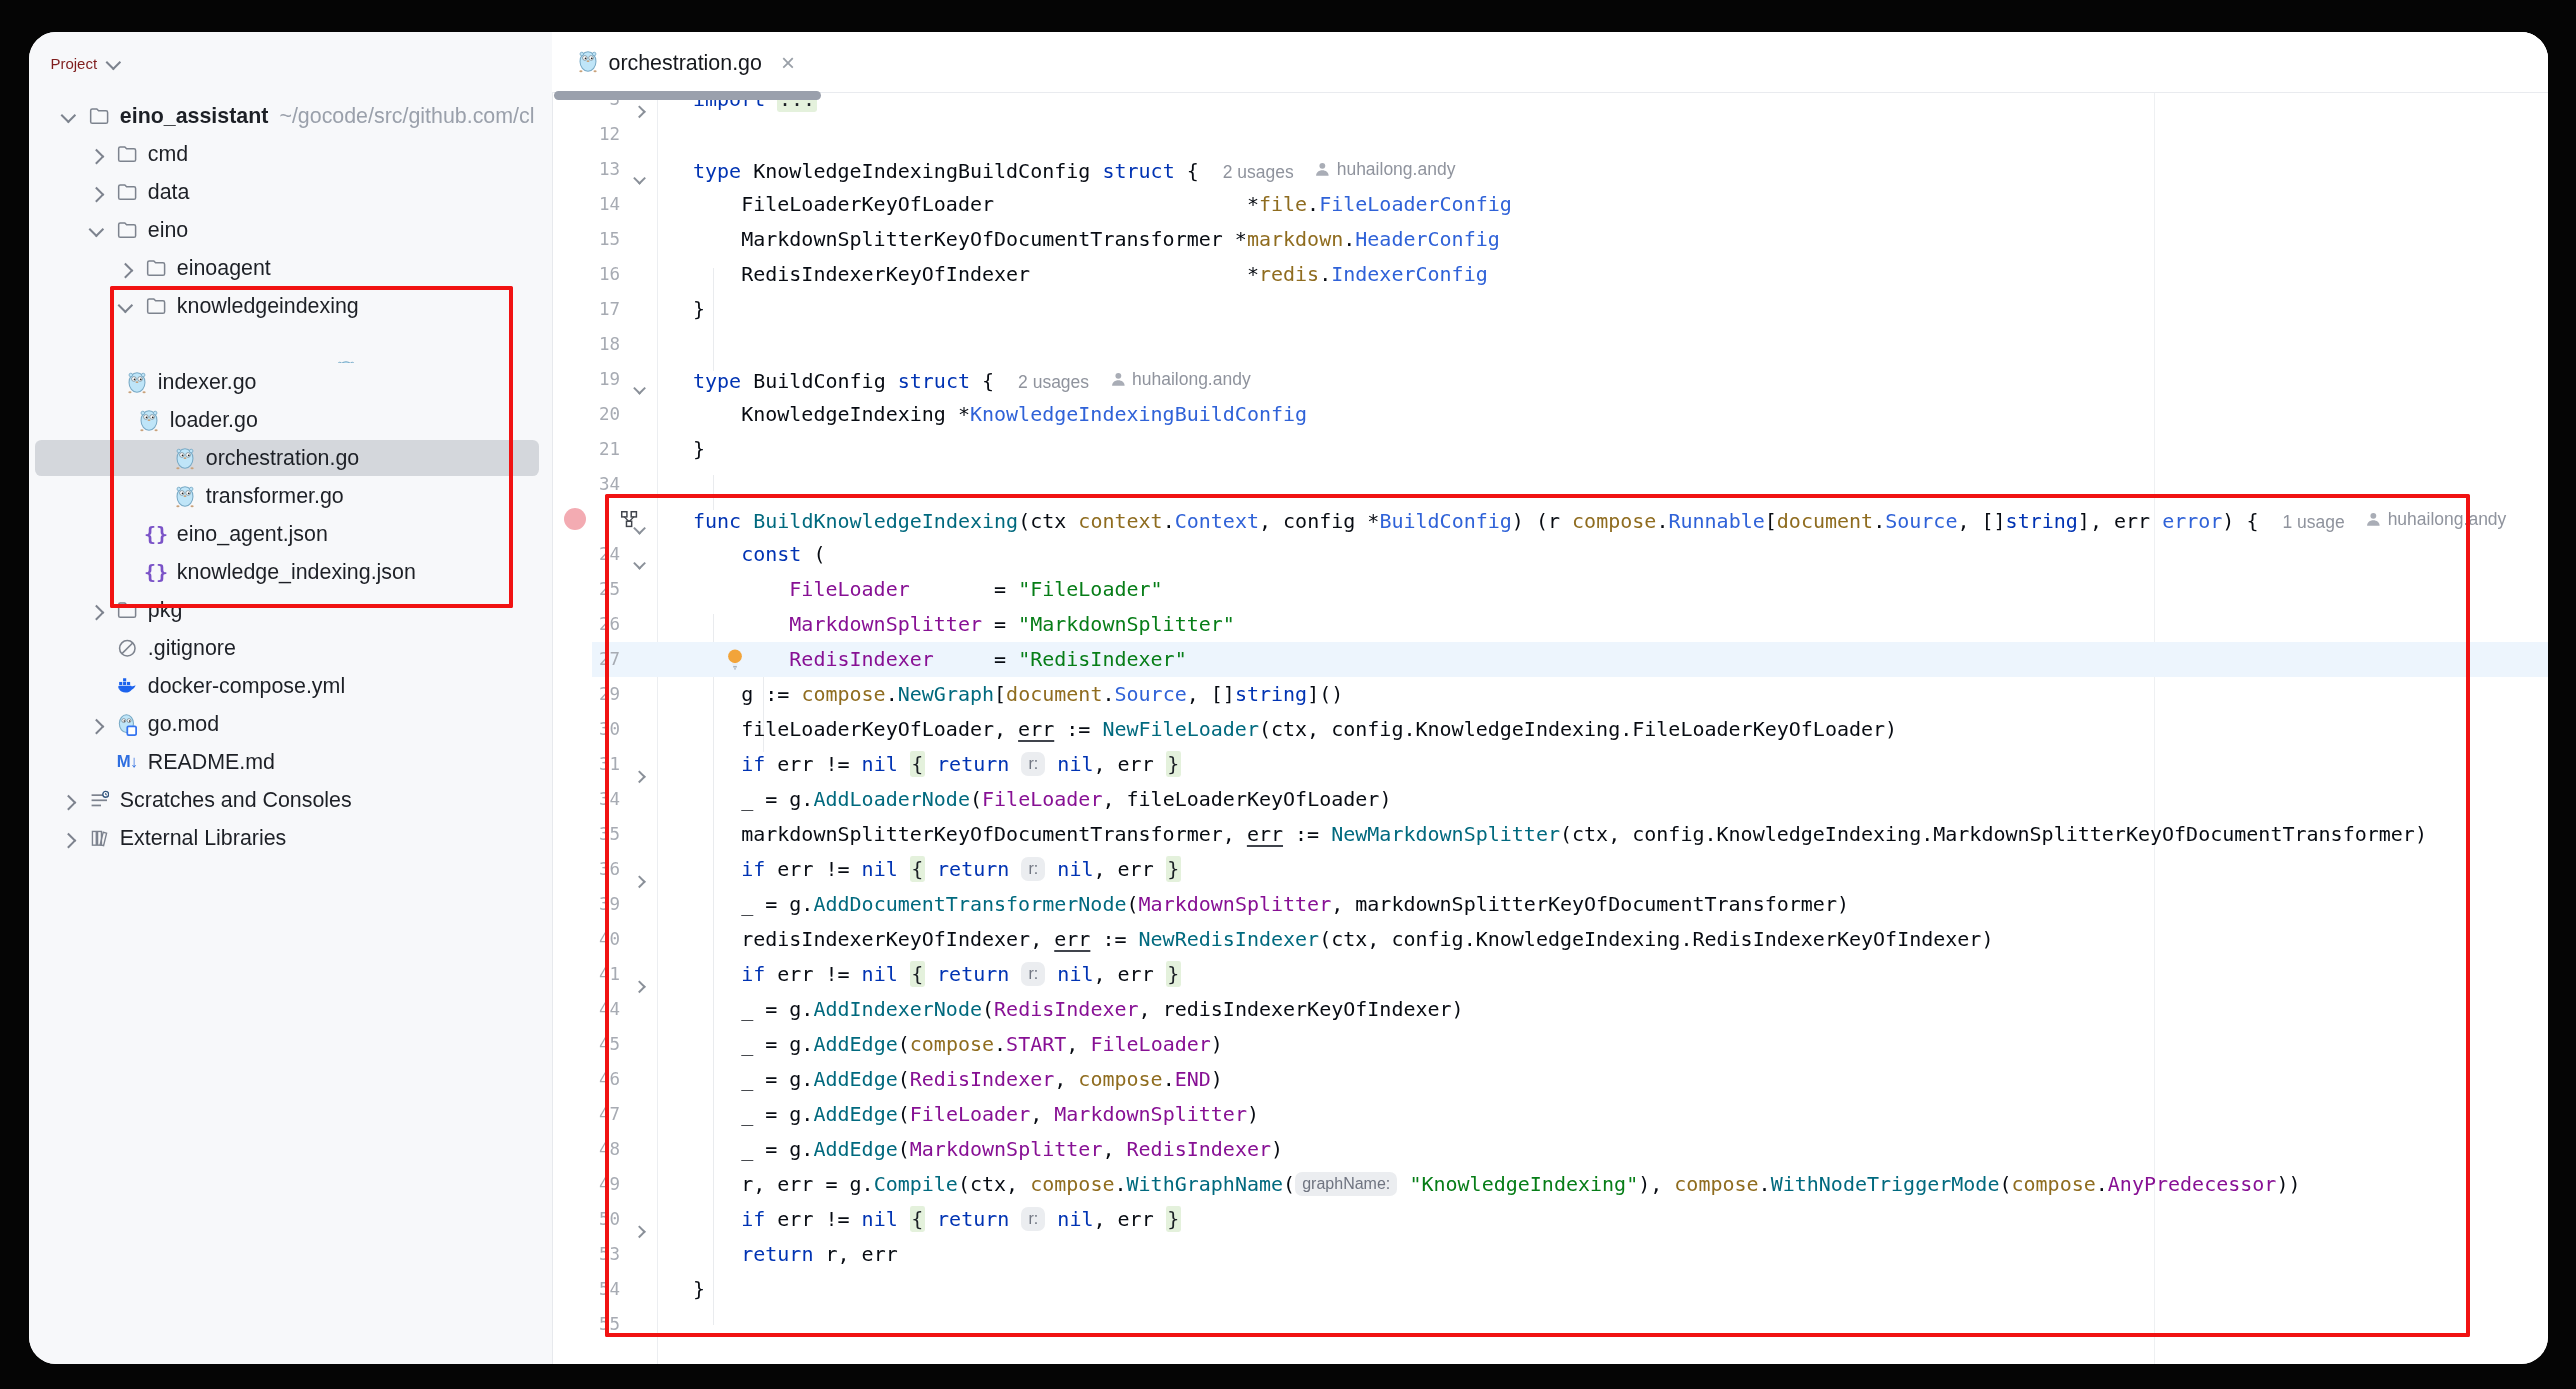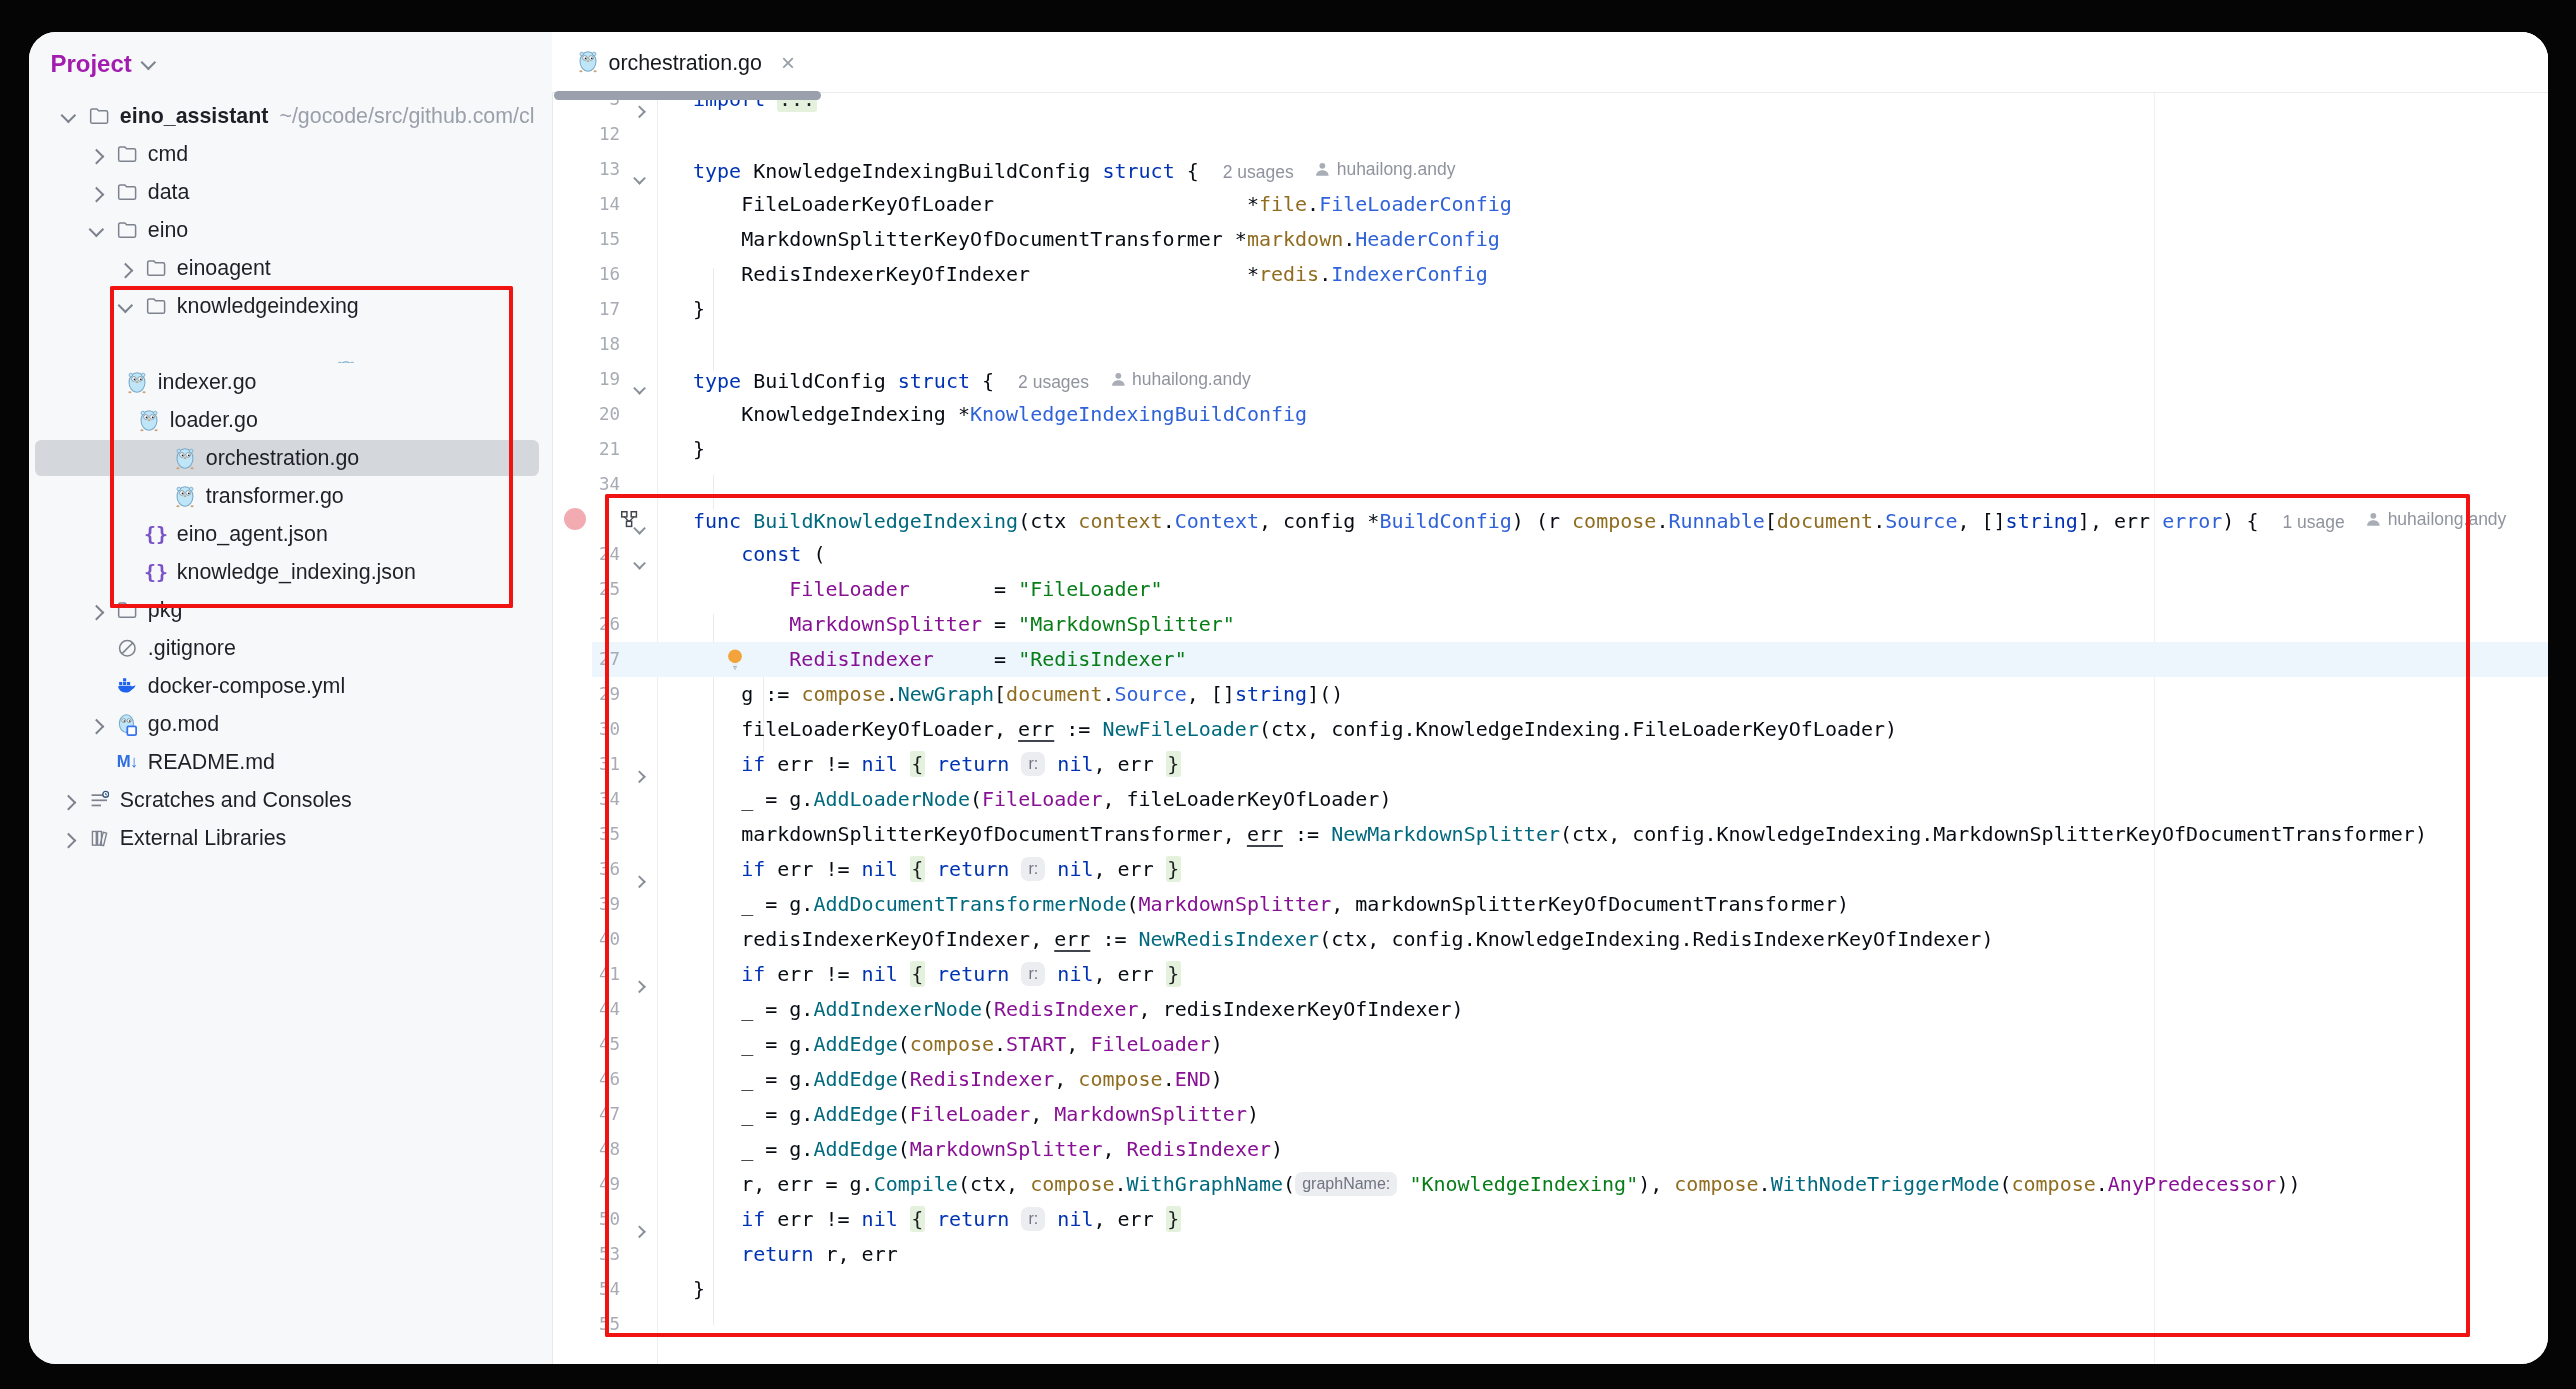--- a/index.html
+++ b/index.html
@@ -4,21 +4,21 @@
 <style>
   html,body{margin:0;padding:0;background:#000;}
   #page{position:relative;width:2576px;height:1390px;background:#050505;overflow:hidden;
         font-family:"Liberation Sans",sans-serif;}
   #window{position:absolute;left:29px;top:32px;width:2519px;height:1332px;background:#fff;
           border-radius:27px;overflow:hidden;}
   
   #treePanel{position:absolute;left:0;top:0;width:523px;height:1332px;background:#f7f8fa;overflow:hidden;}
   #divider{position:absolute;left:523px;top:0;width:1.6px;height:1332px;background:#e7e9ed;}
   #projHeader{position:absolute;left:21.4px;top:14.3px;height:35px;display:flex;align-items:center;gap:11px;}
-  #projHeader .t{font-size:24px;font-weight:700;color:#a21caf;}
+  #projHeader .t{font-size:15px;font-weight:400;color:#7f1d1d;}
   #tree{position:absolute;left:0;top:65px;width:523px;}
   .trow{position:relative;height:38px;display:flex;align-items:center;white-space:nowrap;overflow:hidden;
         font-size:21.4px;color:#1d2026;}
   .trow.sel::before{content:"";position:absolute;left:6.4px;right:12.7px;top:0.8px;bottom:0.8px;background:#d4d7dc;border-radius:6.4px;z-index:0;}
   .trow>*{position:relative;z-index:1;}
   .cslot{width:30px;display:flex;justify-content:center;align-items:center;flex:0 0 30px;}
   .islot{width:32px;display:flex;justify-content:center;align-items:center;flex:0 0 32px;}
   .tlabel{margin-left:4.8px;}
   .tlabel.b{font-weight:700;}
   .textra{margin-left:11px;color:#9aa0ab;}

